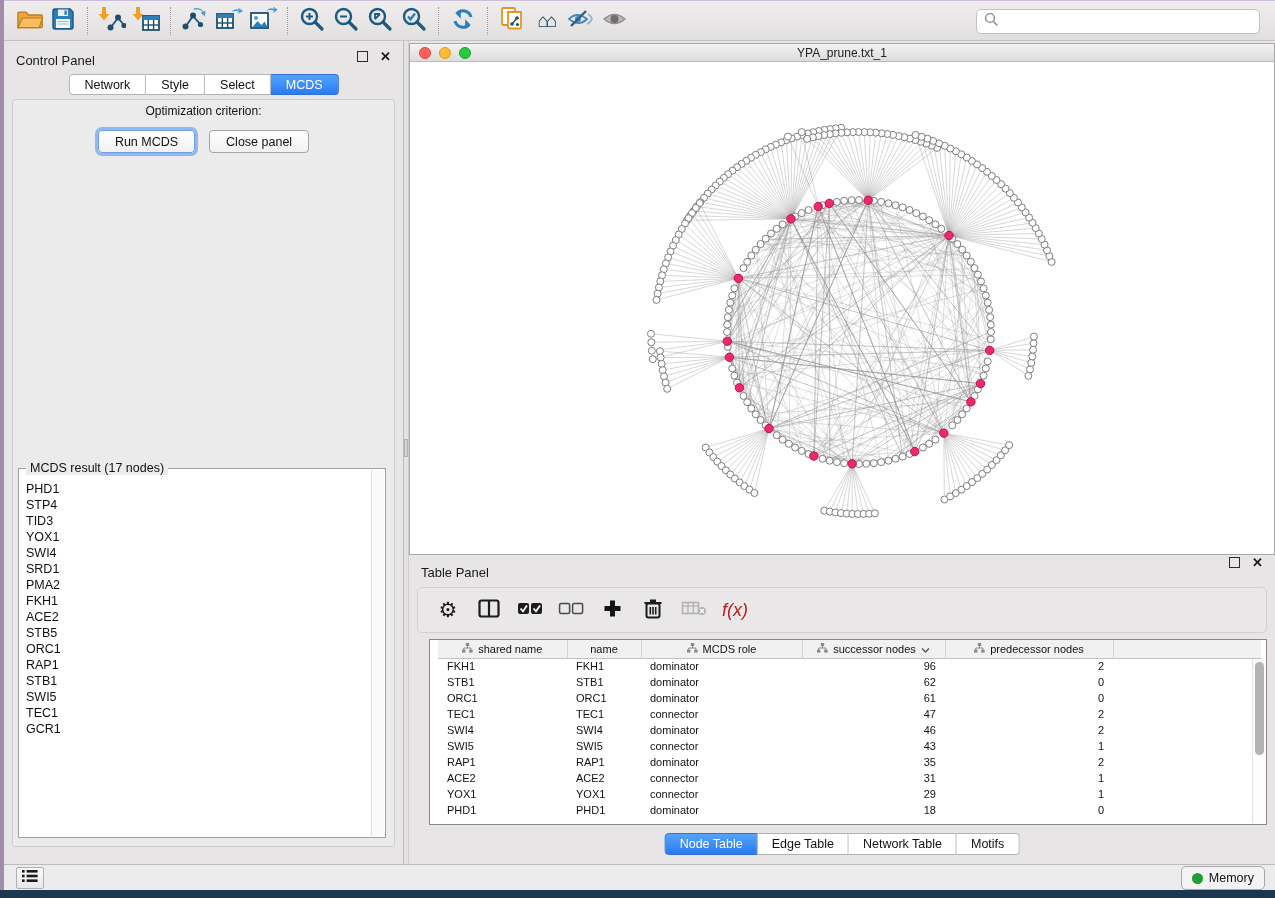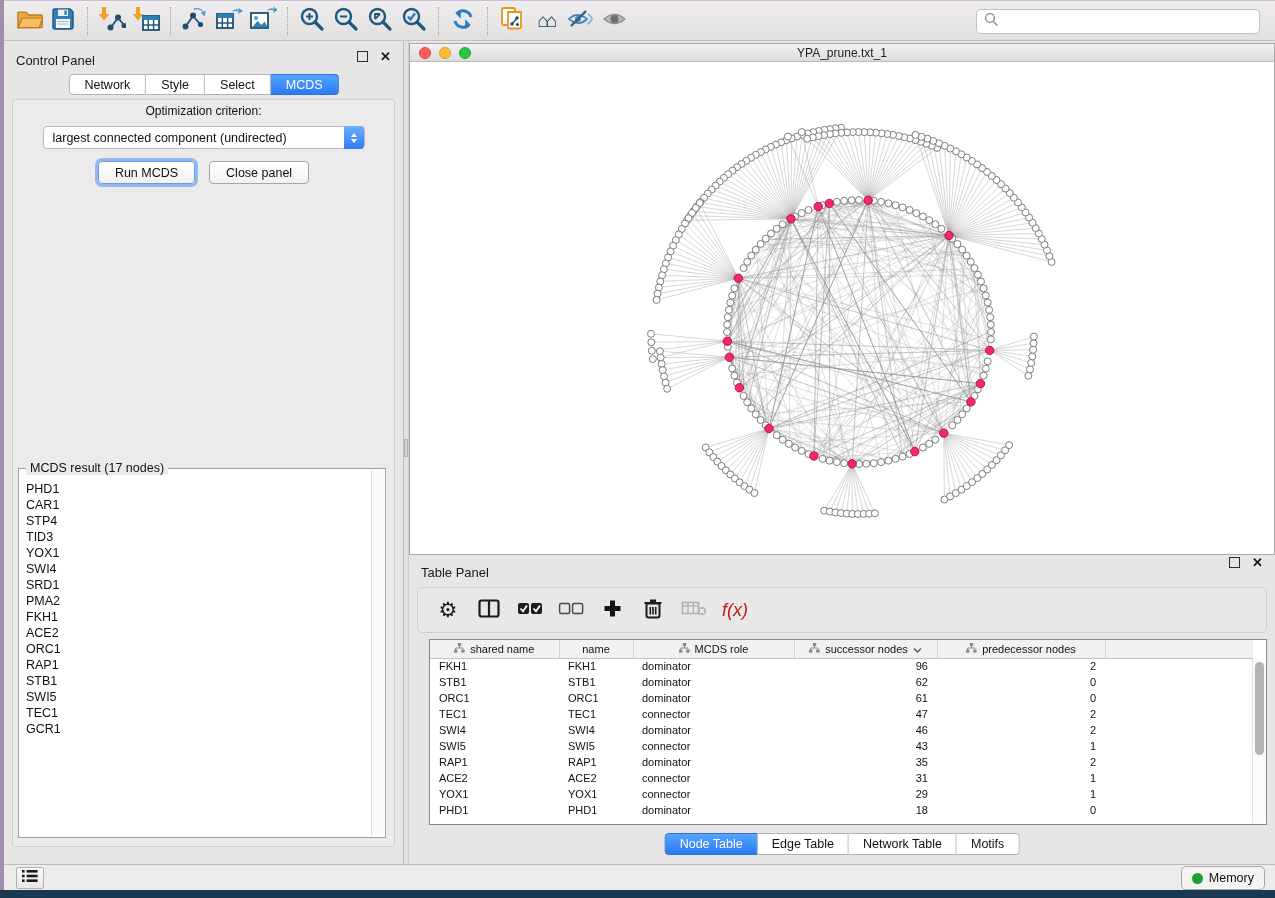--- a/index.html
+++ b/index.html
@@ -73,21 +73,21 @@
   
   .table-panel { position:absolute; left:405px; right:0; top:556px; height:308px; background:#e7e5e5; }
   .tp-head { position:absolute; top:0; left:0; width:100%; height:26px; display:flex; padding:0 12px; }
   .tp-head .spacer { flex:1; }
   .tp-toolbar { position:absolute; top:30px; left:8px; right:8px; height:46px; background:#e9e7e7;
     border:1px solid #d2d0d0; border-radius:5px; display:flex; align-items:center; gap:9px; padding-left:14px; }
   .tp-tbtn { width:32px; height:34px; display:flex; align-items:center; justify-content:center; }
   .gear-glyph { font-family:"DejaVu Sans", sans-serif; font-size:21px; color:#1c1c1c; }
   .fx-glyph { font-family:Liberation Sans, sans-serif; font-style:italic; font-size:18px; color:#b91c1c; }
   .ntable-wrap { position:absolute; left:20px; top:82px; width:838px; height:186px; background:#fff; border:1px solid #8a8888; }
-  table.ntable { border-collapse:collapse; table-layout:fixed; width:823px; font-size:11px; }
+  table.ntable { border-collapse:collapse; table-layout:fixed; width:823px; font-size:11px;margin-left:8px; }
   .ntable th { height:18px; background:#f2f1f1; border-right:1px solid #d4d2d2; border-bottom:1px solid #c2c0c0;
     font-weight:normal; text-align:center; white-space:nowrap; overflow:hidden; padding:0 4px; }
   .ntable th .hwrap { display:flex; align-items:center; justify-content:center; gap:5px; }
   .ntable td { height:16px; padding:0 9px; white-space:nowrap; overflow:hidden; }
   .ntable td.num { text-align:right; }
   .tbl-scroll { position:absolute; top:19px; right:1px; bottom:1px; width:13px; background:#fcfcfc; border-left:1px solid #e4e2e2; }
   .tbl-thumb { position:absolute; top:3px; left:2px; width:9px; height:93px; background:#b4b2b2; border-radius:5px; }
   .tp-tabs { position:absolute; top:276px; left:50%; transform:translateX(-50%); display:flex; }
   .tp-tab { height:22px; padding:0 14px; background:#fff; border:1px solid #b3b1b1; border-left:none;
     font-size:12.5px; display:flex; align-items:center; }
@@ -297,48 +297,41 @@
       <span class="close-ico">✕</span>
     </div>
     <div class="seg-tabs" id="ctrl-tabs">
         <div class="seg-tab">Network</div>
         <div class="seg-tab">Style</div>
         <div class="seg-tab">Select</div>
         <div class="seg-tab active">MCDS</div>
       </div>
     <div class="cp-inner">
       <div class="crit-label">Optimization criterion:</div>
-      <div class="mac-select">
-        <span>largest connected component (undirected)</span>
-        <span class="cap">
-            <span class="up"></span>
-            <span class="dn"></span>
-          </span>
-      </div>
       <div class="btn-row">
         <div class="mac-btn focus">
             <span>Run MCDS</span>
           </div>
         <div class="mac-btn">
             <span>Close panel</span>
           </div>
       </div>
       <div class="groupbox">
         <span class="legend">MCDS result (17 nodes)</span>
         <div class="mcds-list" id="mcds-list">
             <div>PHD1</div>
-            <div>CAR1</div>
             <div>STP4</div>
             <div>TID3</div>
             <div>YOX1</div>
             <div>SWI4</div>
             <div>SRD1</div>
             <div>PMA2</div>
             <div>FKH1</div>
             <div>ACE2</div>
+            <div>STB5</div>
             <div>ORC1</div>
             <div>RAP1</div>
             <div>STB1</div>
             <div>SWI5</div>
             <div>TEC1</div>
             <div>GCR1</div>
           </div>
         <div class="list-scroll"></div>
       </div>
     </div>

